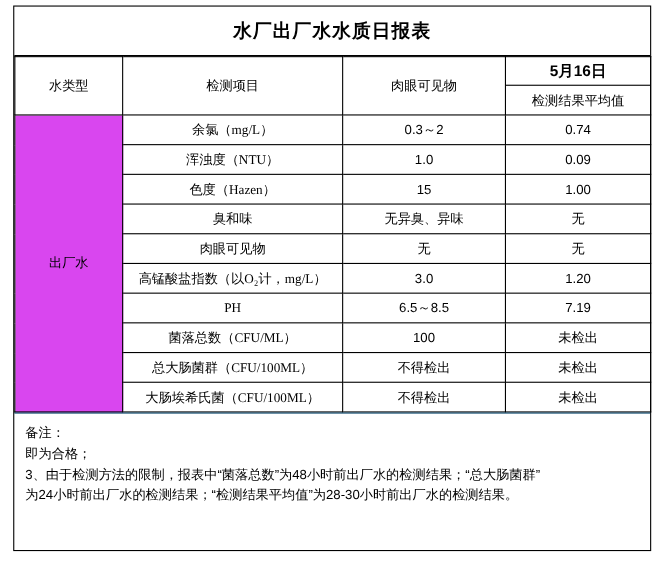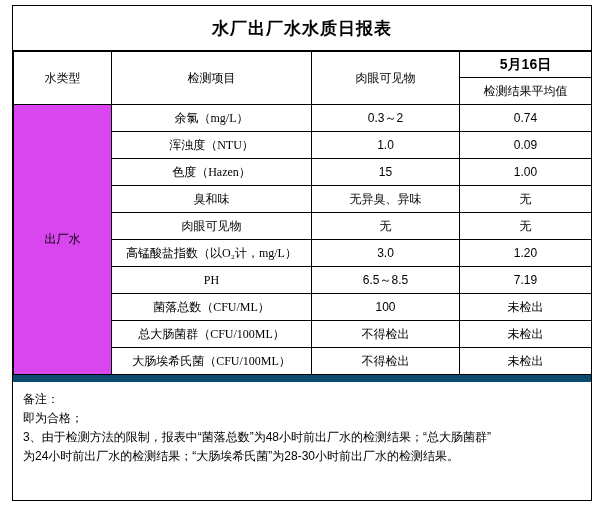--- a/index.html
+++ b/index.html
@@ -84,21 +84,21 @@
     background: #d946ef;
     font-size: 13px;
   }
   td.item-cell {
     text-align: left;
     padding-left: 8px;
     font-family: Liberation Serif, serif;
   }
   .notes {
     flex: 1;
-    border-top: 7px solid #0c4a6e;
+    border-top: 1px solid #0c4a6e;
     padding: 8px 10px 4px 10px;
     box-sizing: border-box;
   }
   .notes-line {
     font-size: 12px;
     line-height: 19px;
     text-align: left;
   }
 </style>
 </head>
@@ -181,17 +181,17 @@
           <td>不得检出</td>
           <td>未检出</td>
         </tr>
       </tbody>
     </table>
 
     <div class="notes">
       <div class="notes-line">备注：</div>
       <div class="notes-line">即为合格；</div>
       <div class="notes-line">3、由于检测方法的限制，报表中“菌落总数”为48小时前出厂水的检测结果；“总大肠菌群”</div>
-      <div class="notes-line">为24小时前出厂水的检测结果；“大肠埃希氏菌”为28-30小时前出厂水的检测结果。</div>
+      <div class="notes-line">为24小时前出厂水的检测结果；“检测结果平均值”为28-30小时前出厂水的检测结果。</div>
     </div>
 
   </div>
 </div>
 
 </body></html>

